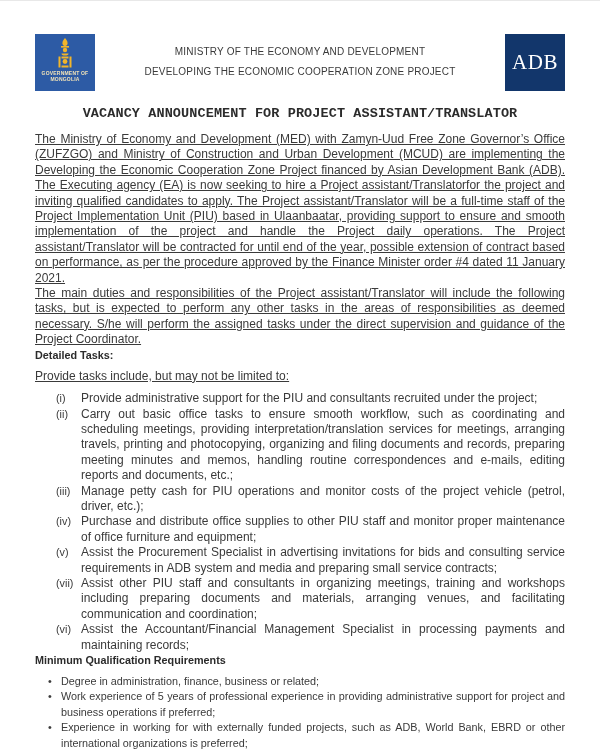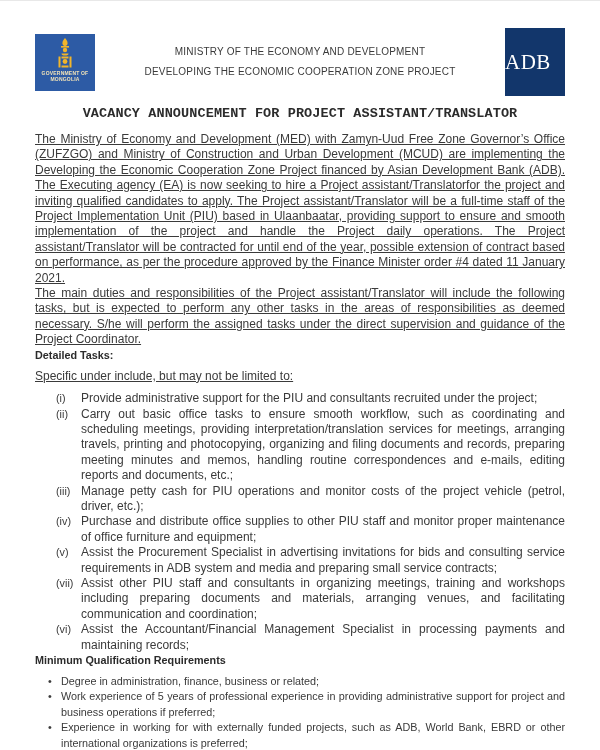--- a/index.html
+++ b/index.html
@@ -38,23 +38,23 @@
   }
   .ministry-lines {
     flex: 1;
     text-align: center;
     font-size: 10px;
     line-height: 20px;
     color: #3a3a3a;
     letter-spacing: 0.2px;
   }
   .adb-logo {
-    width: 60px; height: 68px;
+    width: 60px; height: 57px;
     background: #12366b;
-    display: flex; align-items: center; 
+    display: flex; align-items: center; justify-content: center;
     flex: 0 0 auto;
   }
   .adb-logo span {
     font-family: "Liberation Serif", serif;
     color: #ffffff;
     font-size: 21px;
     letter-spacing: 0.5px;
   }
 
   
@@ -157,21 +157,21 @@
   </div>
 
   <div class="doc-title">VACANCY ANNOUNCEMENT FOR PROJECT ASSISTANT/TRANSLATOR</div>
 
   <div class="intro-block">
     <div class="body-text">The Ministry of Economy and Development (MED) with Zamyn-Uud Free Zone Governor’s Office (ZUFZGO) and Ministry of Construction and Urban Development (MCUD) are implementing the Developing the Economic Cooperation Zone Project financed by Asian Development Bank (ADB). The Executing agency (EA) is now seeking to hire a Project assistant/Translatorfor the project and inviting qualified candidates to apply. The Project assistant/Translator will be a full-time staff of the Project Implementation Unit (PIU) based in Ulaanbaatar, providing support to ensure and smooth implementation of the project and handle the Project daily operations. The Project assistant/Translator will be contracted for until end of the year, possible extension of contract based on performance, as per the procedure approved by the Finance Minister order #4 dated 11 January 2021.</div>
     <div class="body-text">The main duties and responsibilities of the Project assistant/Translator will include the following tasks, but is expected to perform any other tasks in the areas of responsibilities as deemed necessary. S/he will perform the assigned tasks under the direct supervision and guidance of the Project Coordinator.</div>
   </div>
 
   <div class="section-heading">Detailed Tasks:</div>
-  <div class="body-text tasks-intro">Specific under include, but may not be limited to:</div>
+  <div class="body-text tasks-intro">Provide tasks include, but may not be limited to:</div>
 
   <div class="roman-list">
     <div class="roman-item">
       <span class="num">(i)</span>
       <span class="txt">Provide administrative support for the PIU and consultants recruited under the project;</span>
     </div>
     <div class="roman-item">
       <span class="num">(ii)</span>
       <span class="txt">Carry out basic office tasks to ensure smooth workflow, such as coordinating and scheduling meetings, providing interpretation/translation services for meetings, arranging travels, printing and photocopying, organizing and filing documents and records, preparing meeting minutes and memos, handling routine correspondences and e-mails, editing reports and documents, etc.;</span>
     </div>

